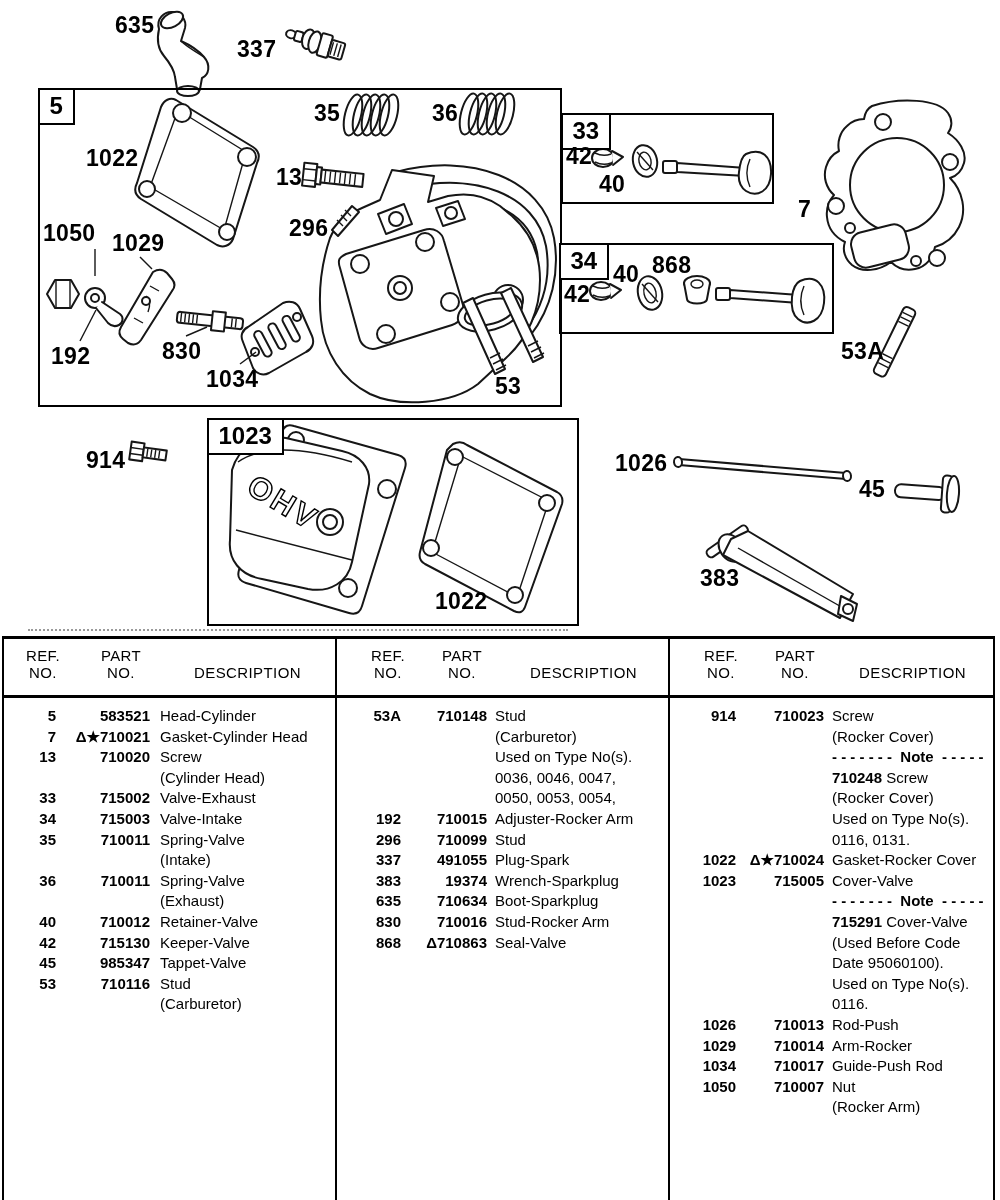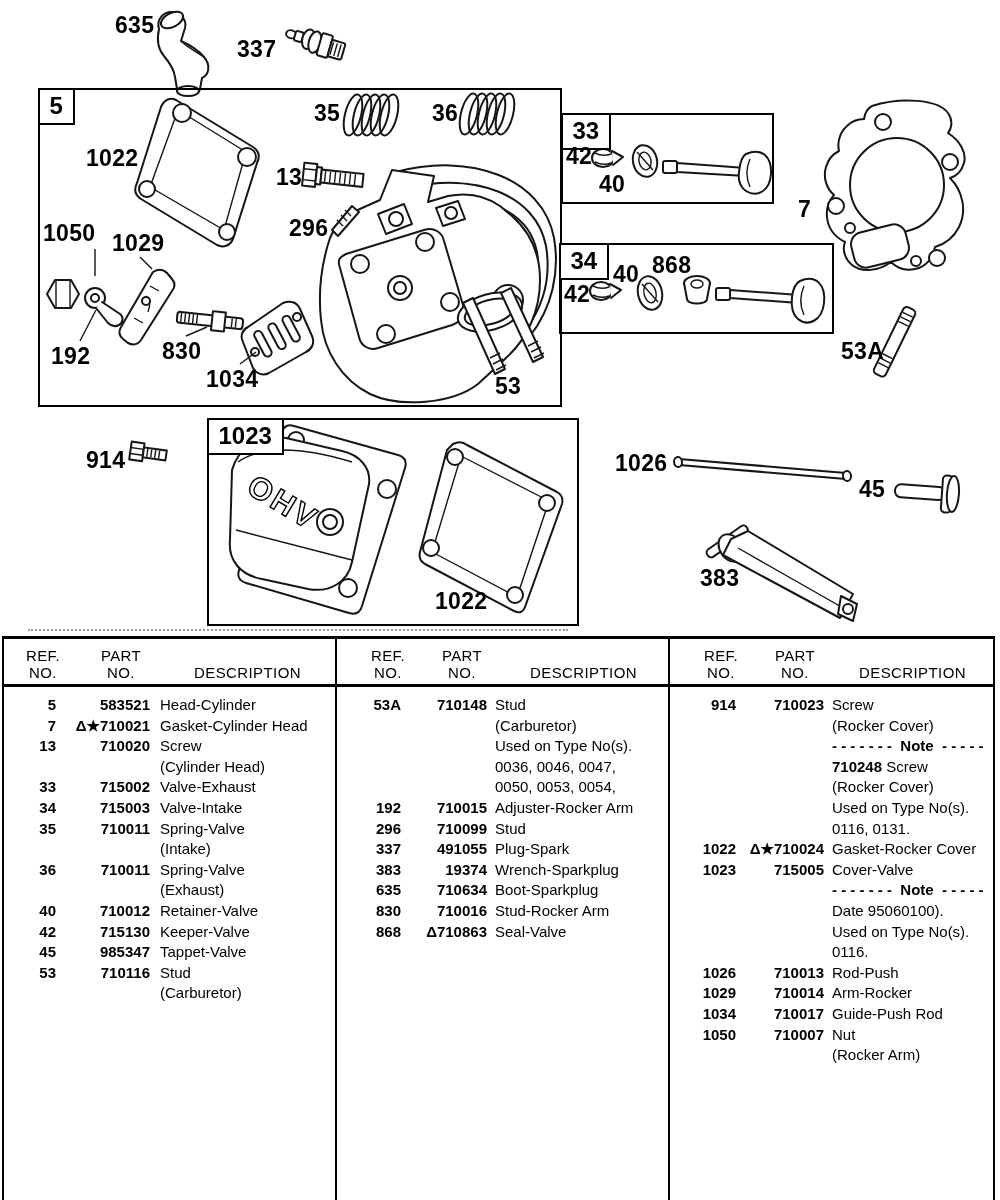--- a/index.html
+++ b/index.html
@@ -20,21 +20,21 @@
   
   .parts-table{position:absolute;left:0;top:628px;width:1000px;height:572px;font-size:15px;}
   .dot-rule{position:absolute;left:28px;top:1px;width:540px;border-top:2px dotted #9a9a9a;}
   .tframe{position:absolute;left:2px;top:8px;width:989px;bottom:0;
           border-top:3px solid #000;border-left:2px solid #000;border-right:2px solid #000;}
   .pcol{position:absolute;top:0;bottom:0;}
   .col-a{left:0;width:331px;}
   .col-b{left:331px;width:331px;border-left:2px solid #000;}
   .col-c{left:664px;width:323px;border-left:2px solid #000;}
   .thead{height:42px;border-bottom:3px solid #000;display:grid;align-items:end;
-         text-align:center;padding-bottom:3px;font-weight:normal;}
+         text-align:center;padding-bottom:14px;font-weight:normal;}
   .col-a .thead{grid-template-columns:78px 78px 1fr;}
   .col-b .thead,.col-c .thead{grid-template-columns:74px 74px 1fr;padding-left:14px;}
   .hcell div{line-height:17px;letter-spacing:.4px;}
   .hdesc{letter-spacing:.8px;padding-bottom:0;}
   .tbody{padding-top:8px;}
   .trow{display:grid;column-gap:8px;line-height:20.6px;}
   .col-a .trow{grid-template-columns:46px 86px 1fr;padding-left:6px;}
   .col-b .trow{grid-template-columns:40px 80px 1fr;padding-left:24px;column-gap:6px;}
   .col-c .trow{grid-template-columns:44px 82px 1fr;padding-left:22px;column-gap:6px;}
   .cref,.cpart{font-weight:bold;text-align:right;white-space:pre;}
@@ -549,20 +549,30 @@
               <span class="cdesc">Cover-Valve</span>
             </div>
             <div class="trow">
               <span class="cref"></span>
               <span class="cpart"></span>
               <span class="cdesc"><b>- - - - - - -  Note  - - - - -</b></span>
             </div>
             <div class="trow">
               <span class="cref"></span>
               <span class="cpart"></span>
+              <span class="cdesc"><b>715291</b> Cover-Valve</span>
+            </div>
+            <div class="trow">
+              <span class="cref"></span>
+              <span class="cpart"></span>
+              <span class="cdesc">(Used Before Code</span>
+            </div>
+            <div class="trow">
+              <span class="cref"></span>
+              <span class="cpart"></span>
               <span class="cdesc">Date 95060100).</span>
             </div>
             <div class="trow">
               <span class="cref"></span>
               <span class="cpart"></span>
               <span class="cdesc">Used on Type No(s).</span>
             </div>
             <div class="trow">
               <span class="cref"></span>
               <span class="cpart"></span>

